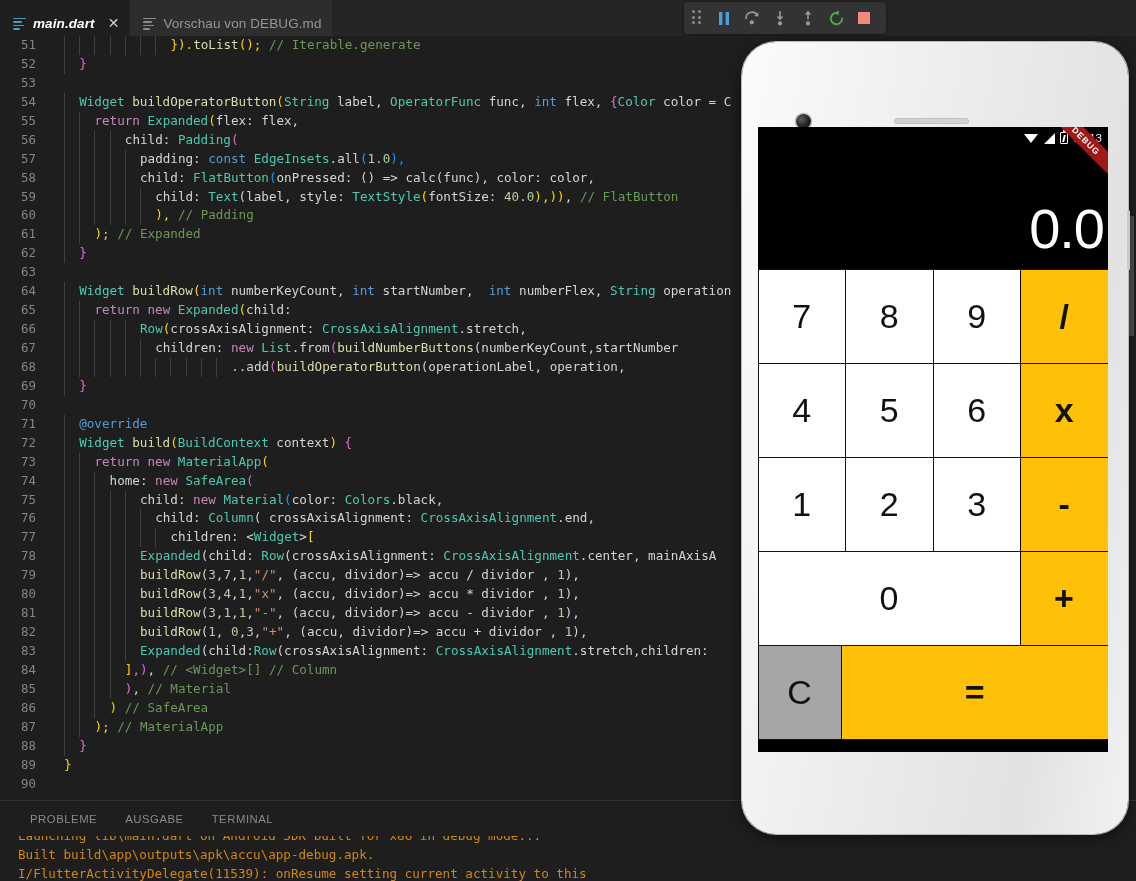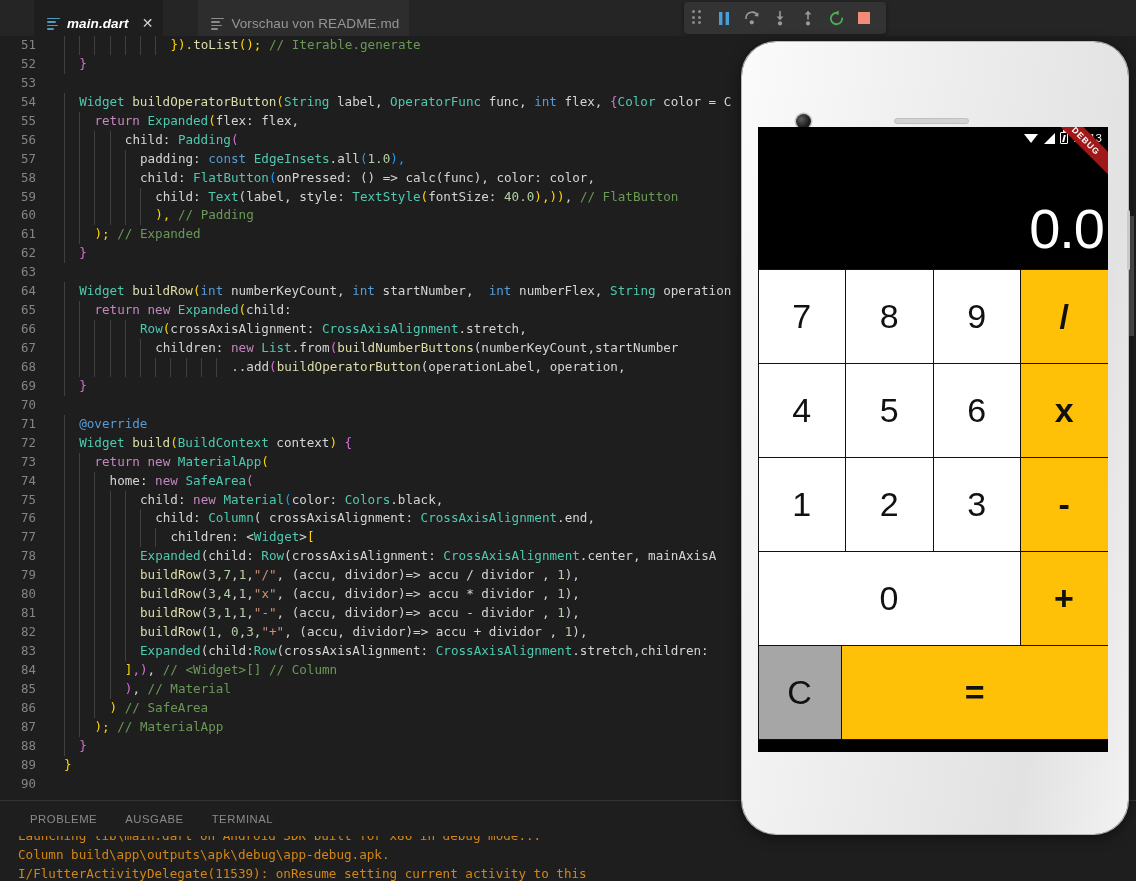--- a/index.html
+++ b/index.html
@@ -14,21 +14,20 @@
   
   .tabbar {
     position: absolute; top: 0; left: 0; width: 1136px; height: 36px;
     background: #252526; display: flex; align-items: stretch;
   }
   .tab {
     display: flex; align-items: center; gap: 7px;
     padding: 10px 10px 0 13px; height: 36px;
     font-size: 13px; color: #969696; position: relative;
     border-right: 1px solid #252526;
-    margin-left: 34px;
   }
   .tab.active { background: #1e1e1e; color: #ffffff; }
   .tab.inactive { background: #2d2d2d; }
   .tab-label { font-size: 13.5px; letter-spacing: .1px; }
   .tab.active .tab-label { font-style: italic; font-weight: bold; }
   .tab-close { font-size: 14px; color: #cfcfcf; margin-left: 6px; line-height: 1; }
   .file-icon { width: 13px; height: 13px; position: relative; flex: none; }
   .file-icon i {
     position: absolute; left: 0; height: 1.7px; border-radius: 1px; display: block;
     background: #519aba;
@@ -225,21 +224,21 @@
       <span class="tab-label">main.dart</span>
       <span class="tab-close">✕</span>
     </div>
     <div class="tab inactive">
       <span class="file-icon">
         <i style="background:#8a8a8a"></i>
           <i style="background:#8a8a8a"></i>
           <i style="background:#8a8a8a"></i>
           <i style="background:#8a8a8a"></i>
       </span>
-      <span class="tab-label">Vorschau von README.md</span>
+      <span class="tab-label">Vorschau von DEBUG.md</span>
     </div>
     <div class="tabbar-rest"></div>
   </div>
 
   <div class="debug-toolbar">
     <div class="drag-dots">
       <span></span>
         <span></span>
         <span></span>
         <span></span>
@@ -294,21 +293,21 @@
   </div>
 
   <div class="panel">
     <div class="panel-tabs">
       <div class="panel-tab">PROBLEME</div>
       <div class="panel-tab">AUSGABE</div>
       <div class="panel-tab">TERMINAL</div>
     </div>
     <div class="console">
       <div class="cline clipped">Launching lib\main.dart on Android SDK built for x86 in debug mode...</div>
-      <div class="cline">Column build\app\outputs\apk\debug\app-debug.apk.</div>
+      <div class="cline">Built build\app\outputs\apk\accu\app-debug.apk.</div>
       <div class="cline">I/FlutterActivityDelegate(11539): onResume setting current activity to this</div>
     </div>
   </div>
 
   <div class="phone">
     <div class="phone-cam"></div>
     <div class="phone-speaker"></div>
     <div class="phone-sensor"></div>
 
     <div class="screen">

